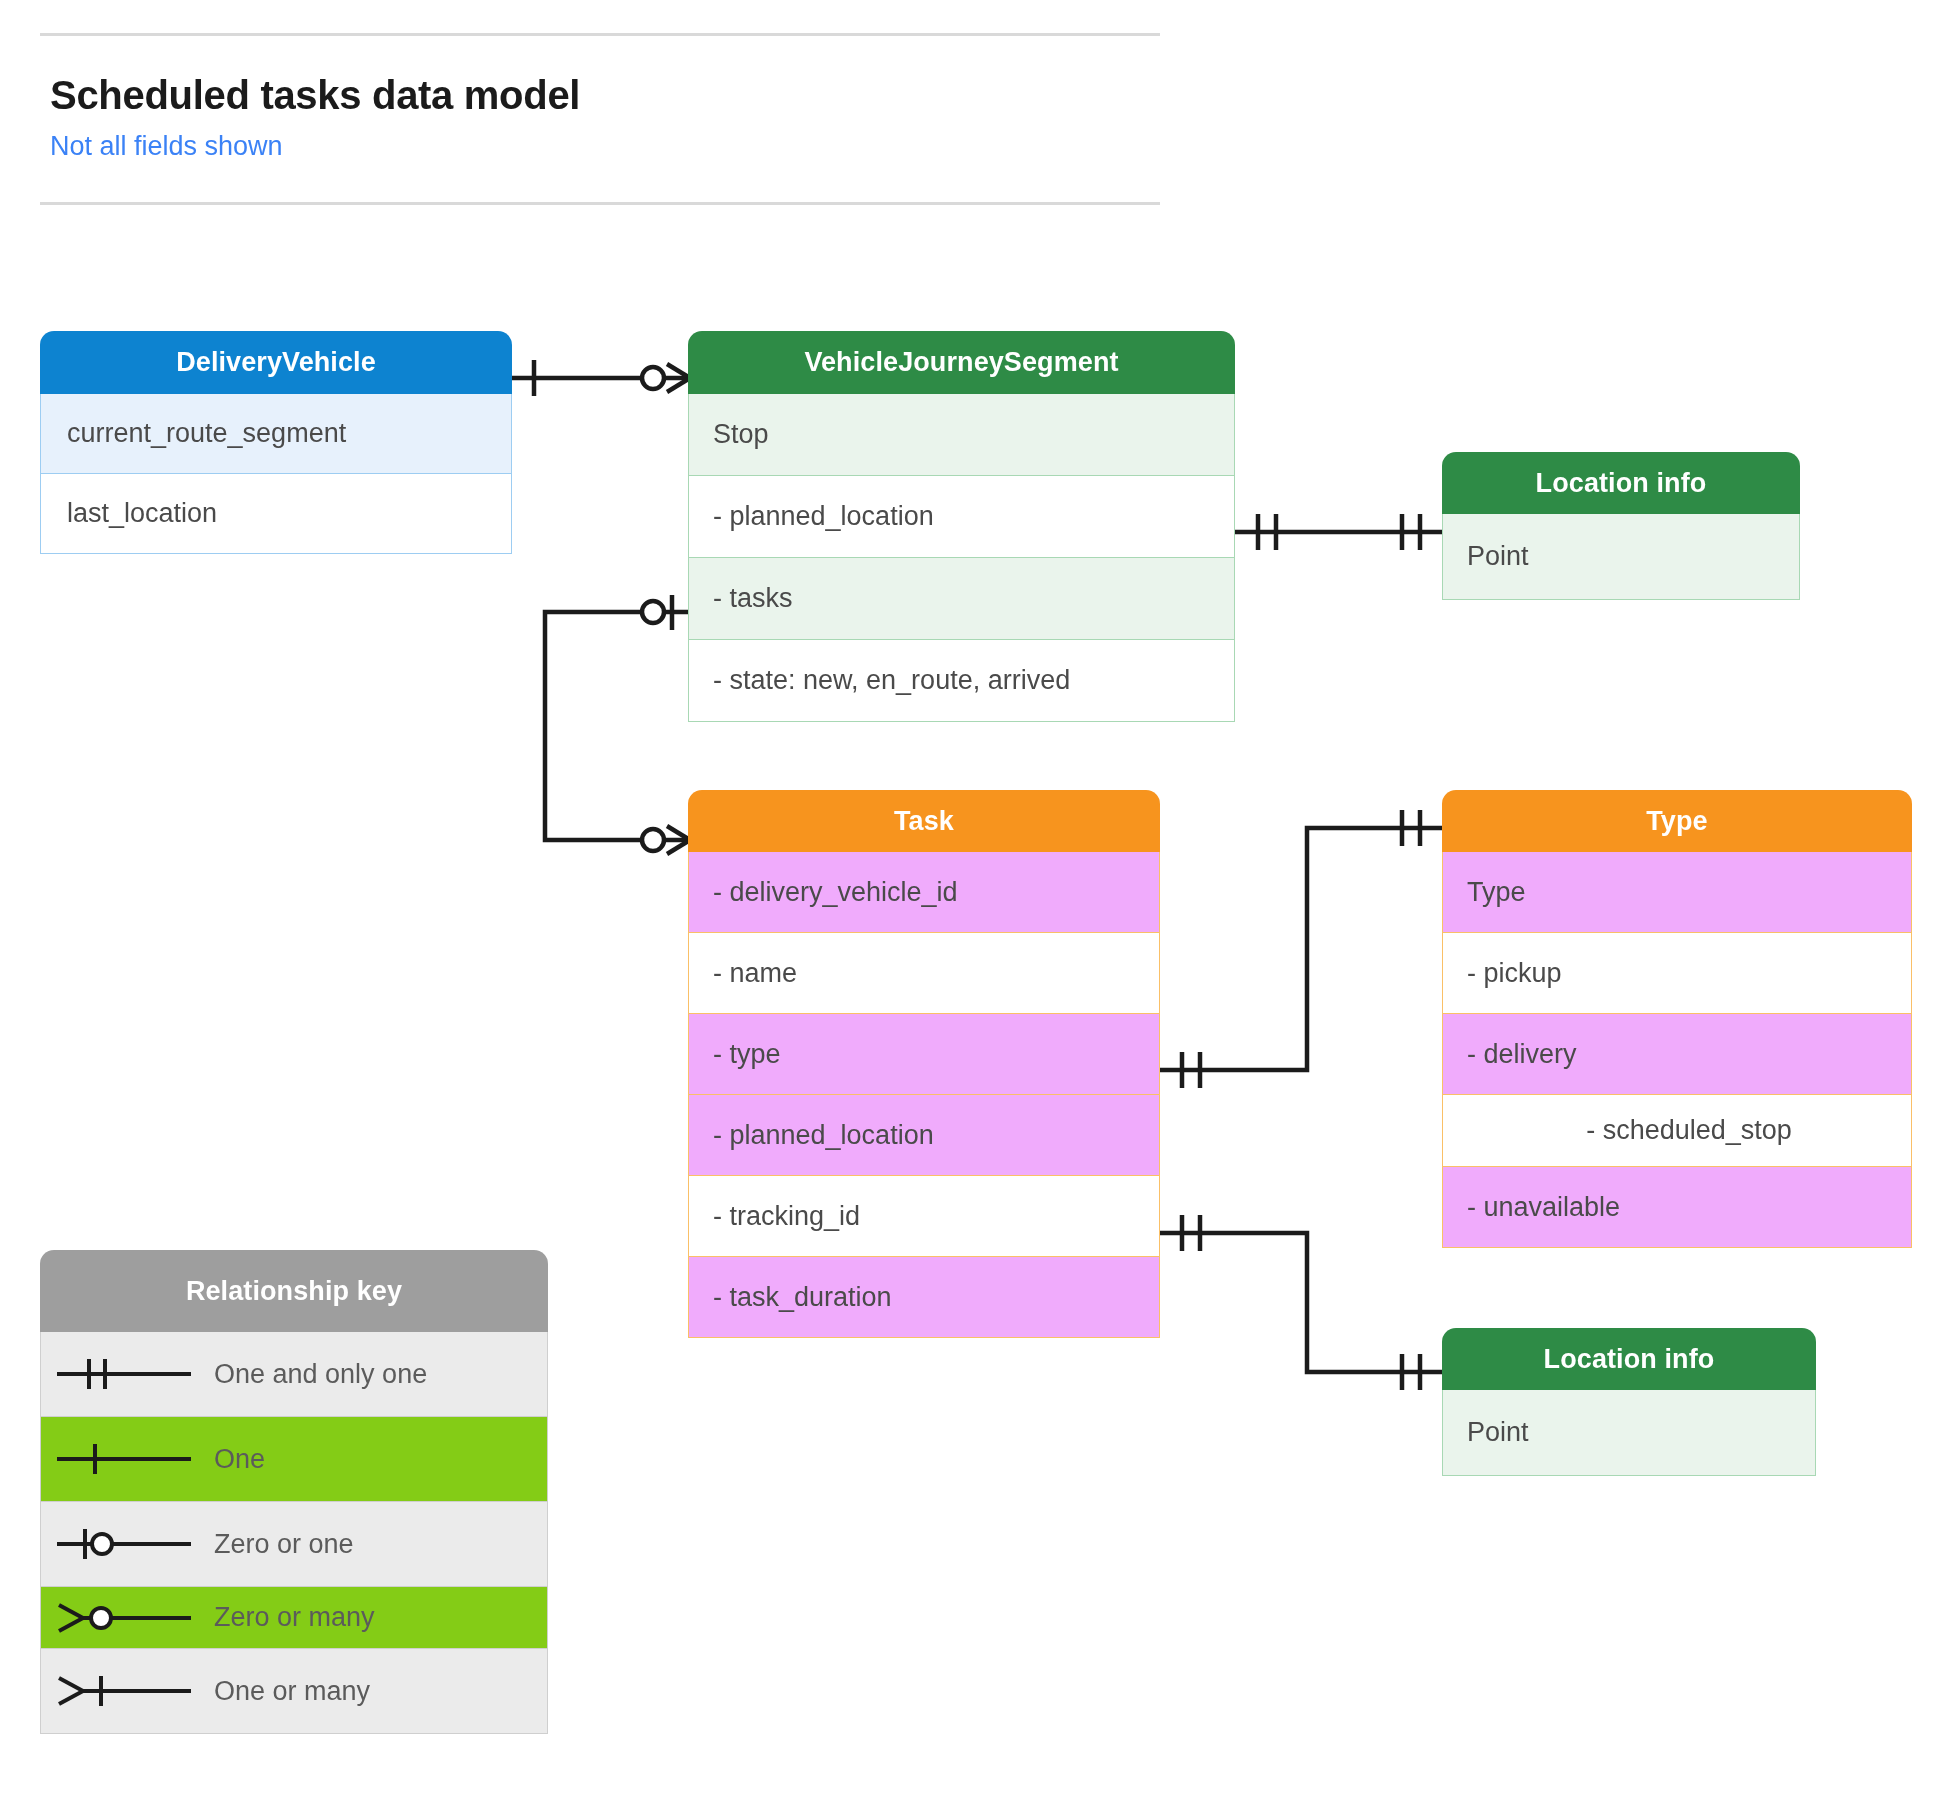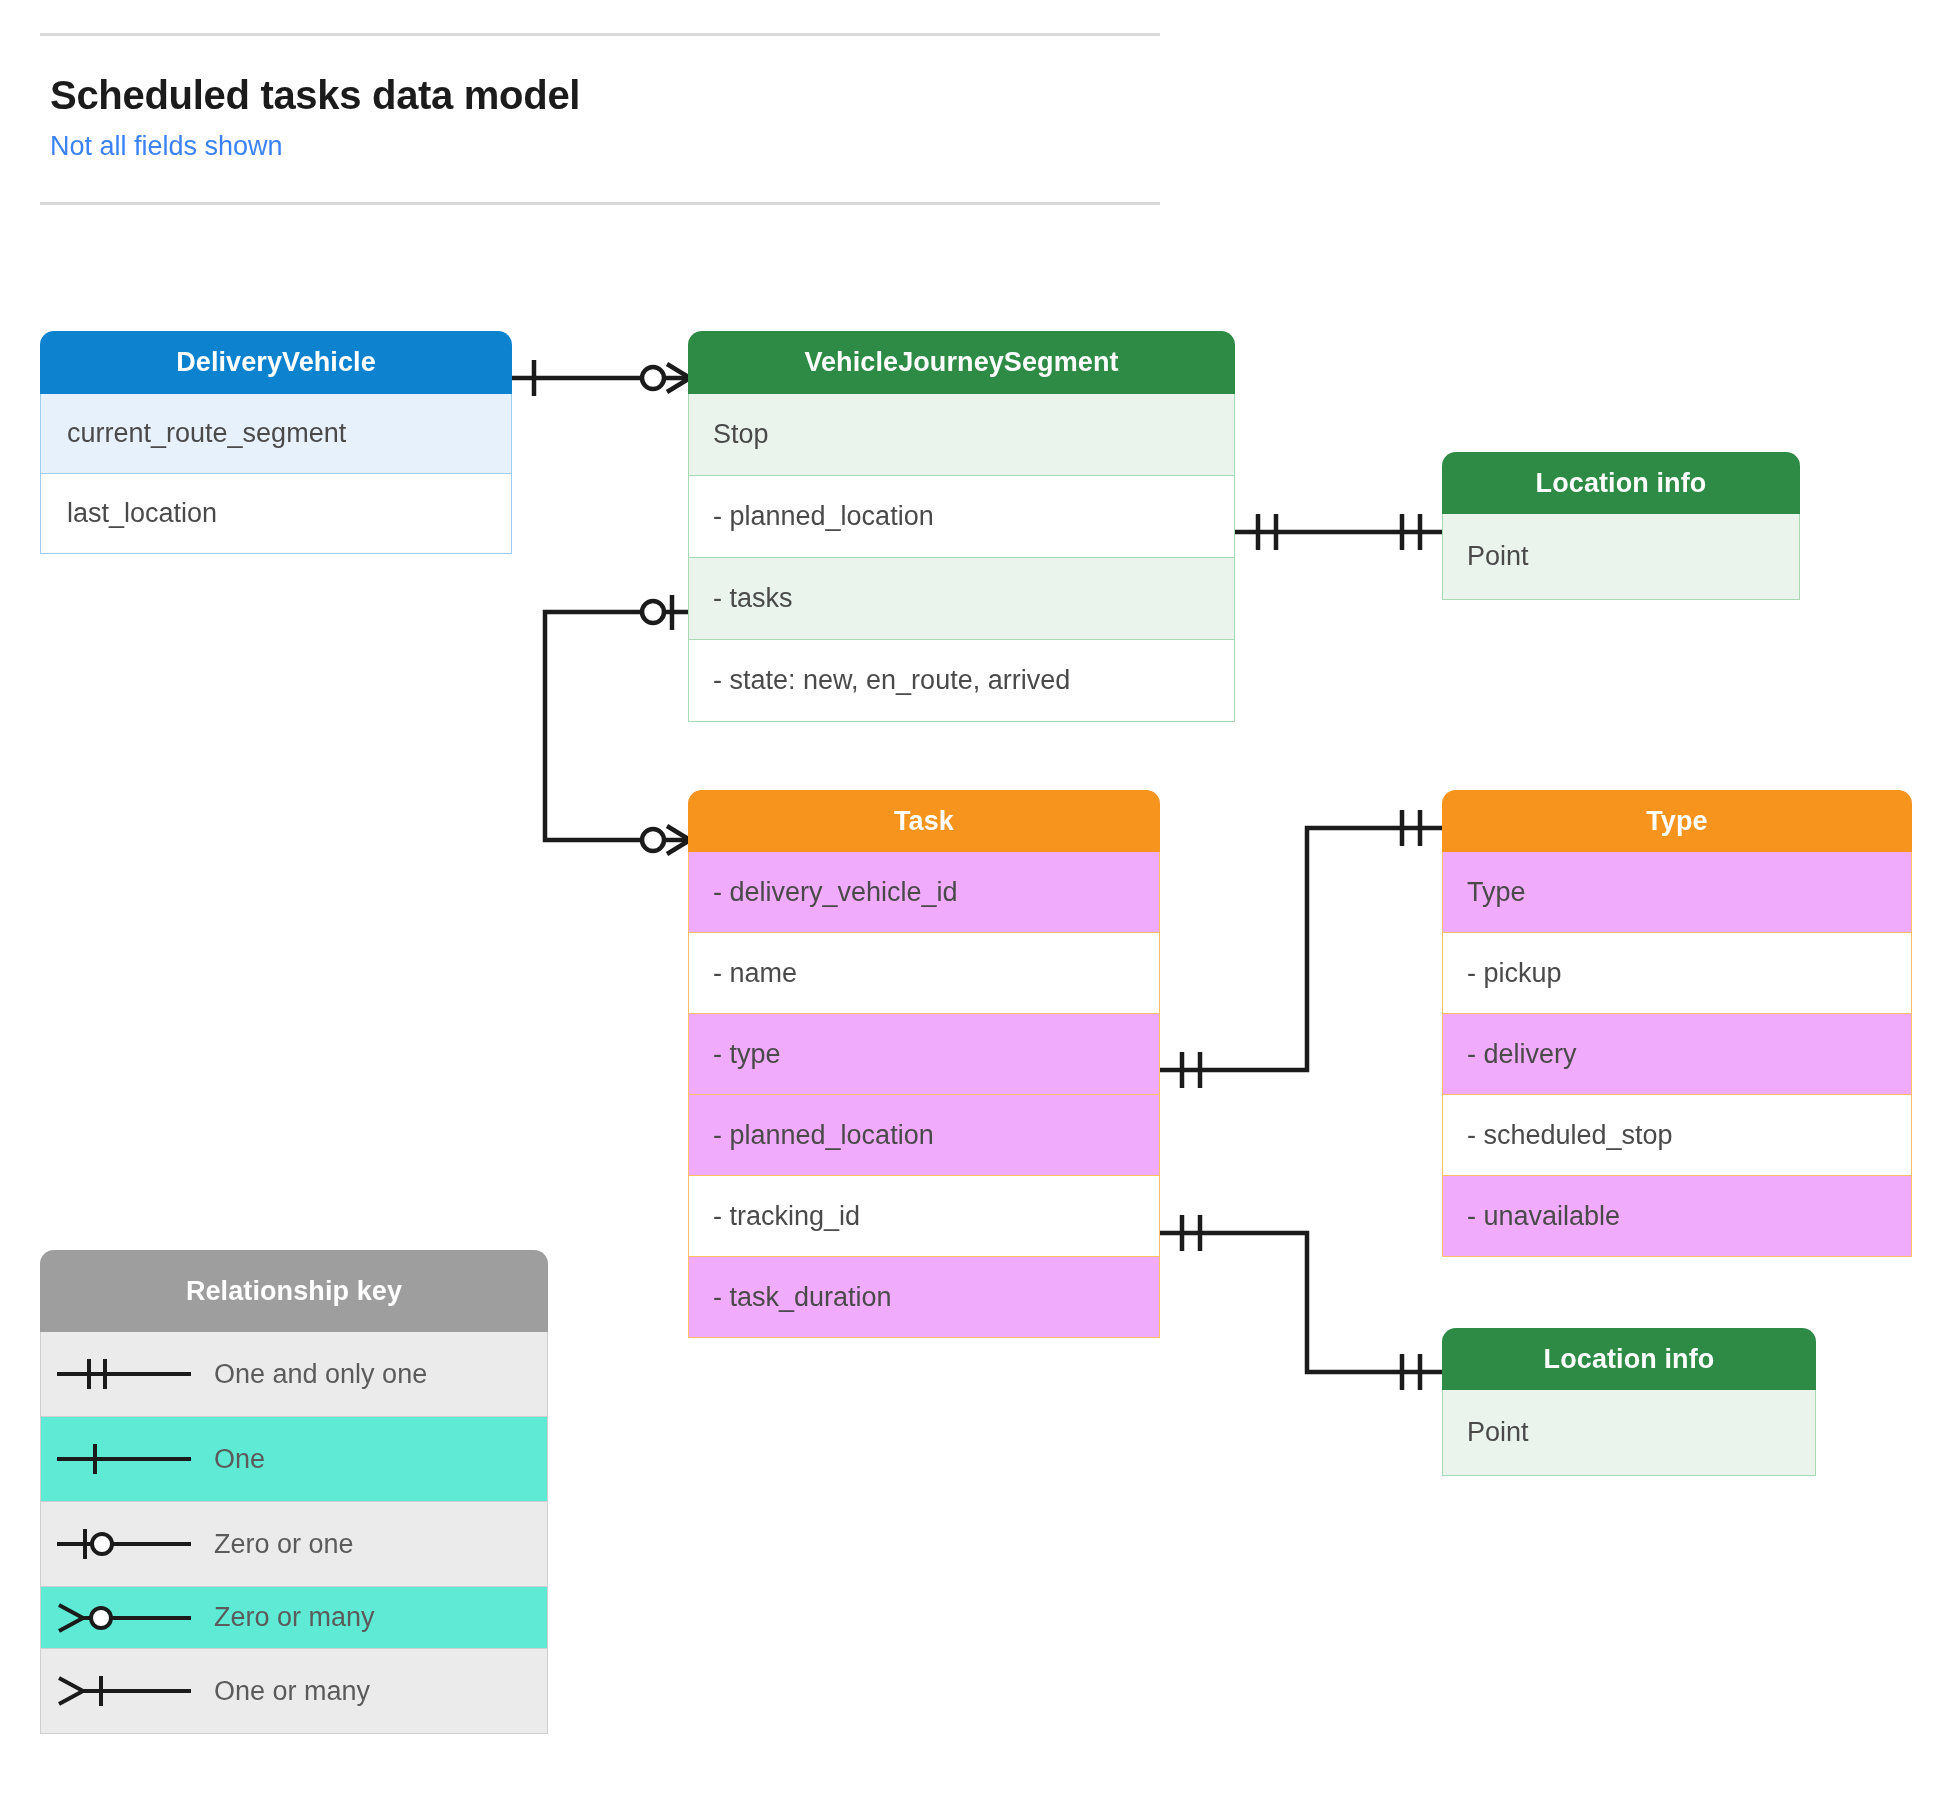--- a/index.html
+++ b/index.html
@@ -96,21 +96,21 @@
   .t-orange .entity-row { border: 1px solid #fbc濃; }
   .t-orange .entity-row { border: 1px solid #fbc濃; }
   .t-orange .entity-row { border: 1px solid #fac067; border-top: none; padding-left: 24px; }
   .t-orange .entity-row.alt { background: #f0abfc; }
   .t-orange .entity-row.plain { background: #ffffff; }
 
   
   .t-gray .entity-title { background: #9e9e9e; }
   .t-gray .entity-row { border: 1px solid #cfcfcf; border-top: none; }
   .t-gray .entity-row.alt { background: #ebebeb; }
-  .t-gray .entity-row.plain { background: #5eead4; }
+  .t-gray .entity-row.plain { background: #84cc16; }
 
   
   #legend .entity-row {
     font-size: 27px;
     color: #5b5b5b;
     padding-left: 0;
   }
   .legend-sym {
     width: 165px;
     flex: 0 0 165px;
@@ -239,21 +239,21 @@
     <div class="entity-title" style="height:62px;">Type</div>
     <div class="entity-row alt" style="height:81px;">
       <span>Type</span>
     </div>
     <div class="entity-row plain" style="height:81px;">
       <span>-   pickup</span>
     </div>
     <div class="entity-row alt" style="height:81px;">
       <span>-   delivery</span>
     </div>
-    <div class="entity-row plain" style="height:81px;">
+    <div class="entity-row plain" style="height:72px;justify-content:center;">
       <span>-   scheduled_stop</span>
     </div>
     <div class="entity-row alt" style="height:81px;">
       <span>-   unavailable</span>
     </div>
   </div>
 
   <div class="entity t-green" id="ent-location-bottom" style="left:1442px; top:1328px; width:374px;">
     <div class="entity-title" style="height:62px;">Location info</div>
     <div class="entity-row alt" style="height:86px;">

